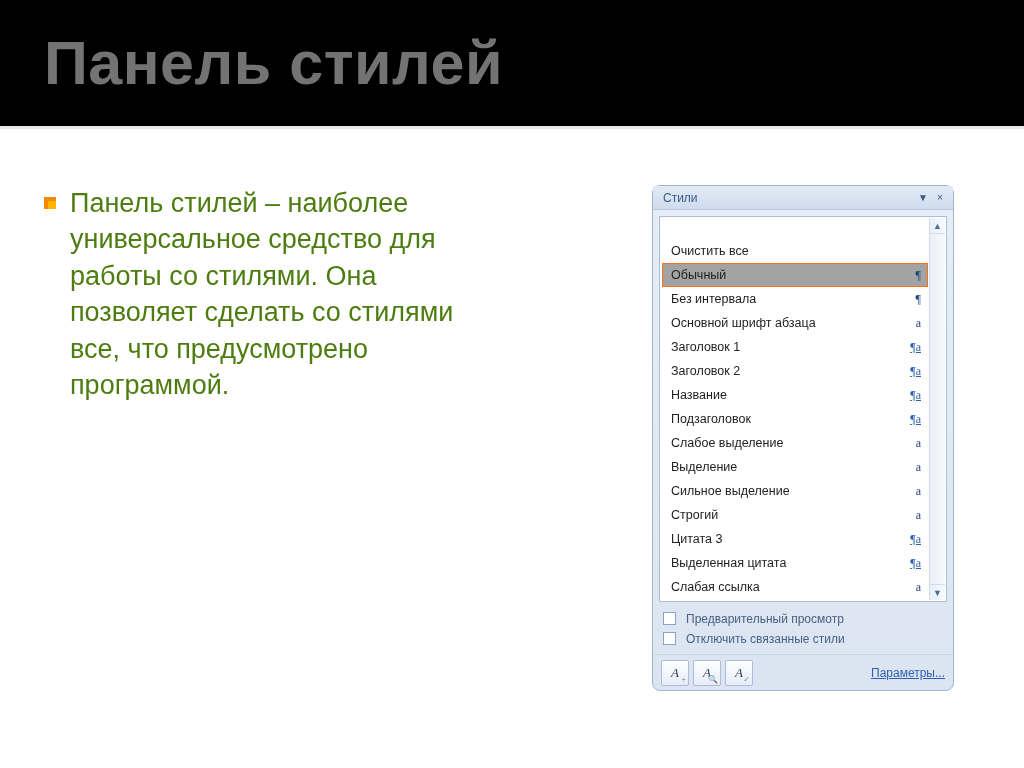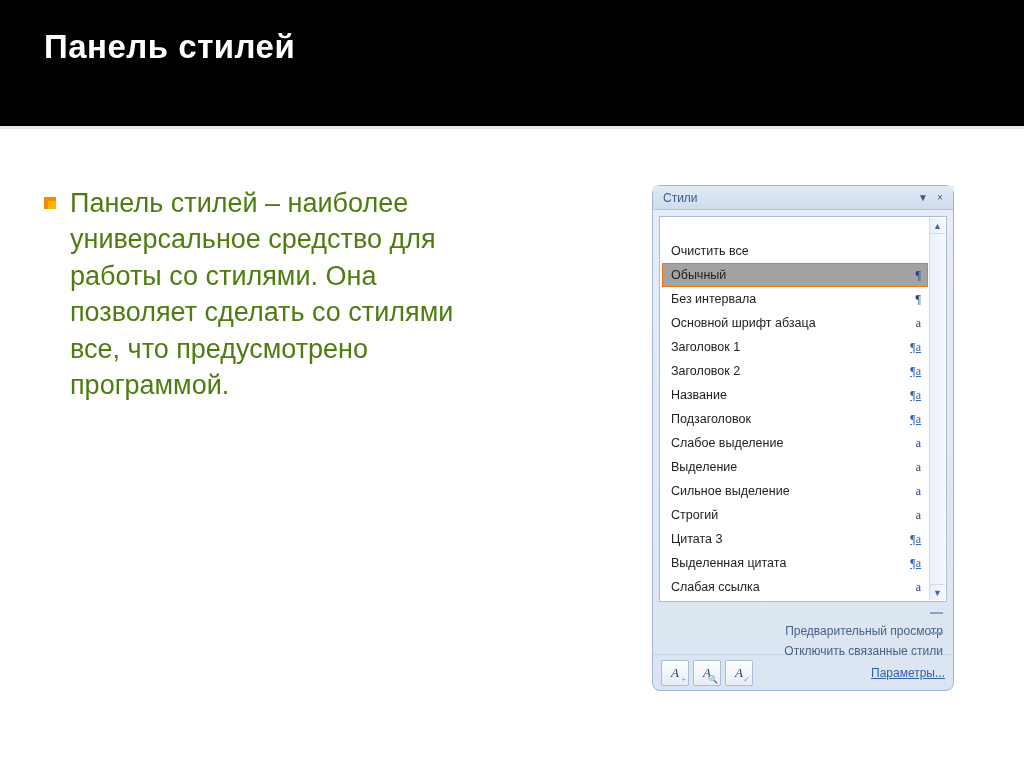--- a/index.html
+++ b/index.html
@@ -9,22 +9,22 @@
     background: #fff;
     overflow: hidden;
   }
   .slide-header {
     background: #000;
     height: 129px;
     padding: 28px 44px 0 44px;
     border-bottom: 3px solid #e8e8e8;
   }
   .slide-title {
-    color: #ffffff;
-    font-size: 33px;
+    color: #737373;
+    font-size: 61px;
     font-weight: 700;
     letter-spacing: 0.5px;
   }
   .slide-body {
     display: flex;
     padding: 56px 44px 0 44px;
     gap: 40px;
   }
   .left-col {
     flex: 0 0 460px;
@@ -120,23 +120,22 @@
     min-width: 16px; text-align: right;
     font-family: "Times New Roman", serif;
   }
   .style-badge.link { text-decoration: underline; color: #2f5fb0; }
   .pane-checks {
     padding: 4px 10px 2px 10px;
     color: #4a6185;
     font-size: 12px;
   }
   .chk-row {
-    height: 20px; display: flex; align-items: flex-end; gap: 10px;
+    height: 20px; display: flex; align-items: flex-start; gap: 10px;
     cursor: pointer;
-    flex-direction: column;
   }
   .chk-box {
     width: 13px; height: 13px;
     border: 1px solid #8aa3c4; background: #fff;
     display: inline-block;
   }
   .pane-footer {
     height: 36px;
     display: flex; align-items: center;
     padding: 0 8px;

